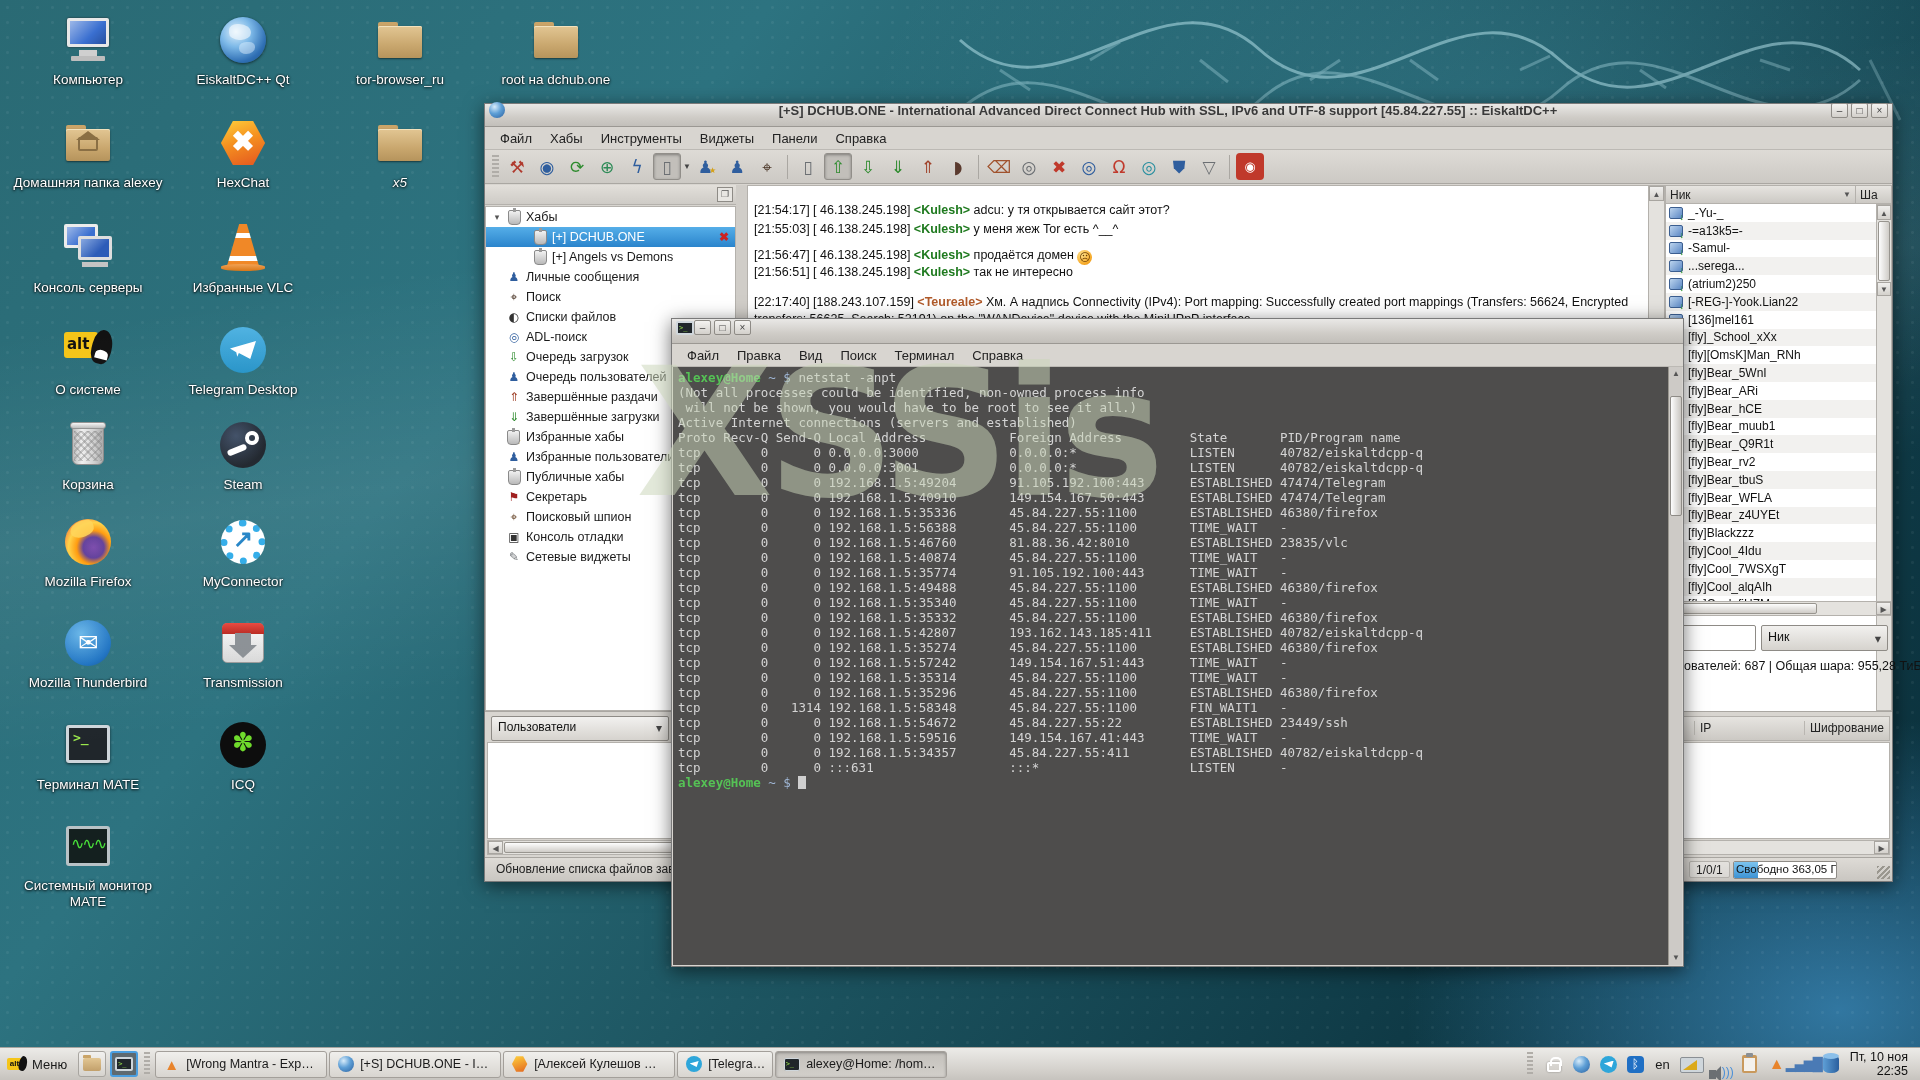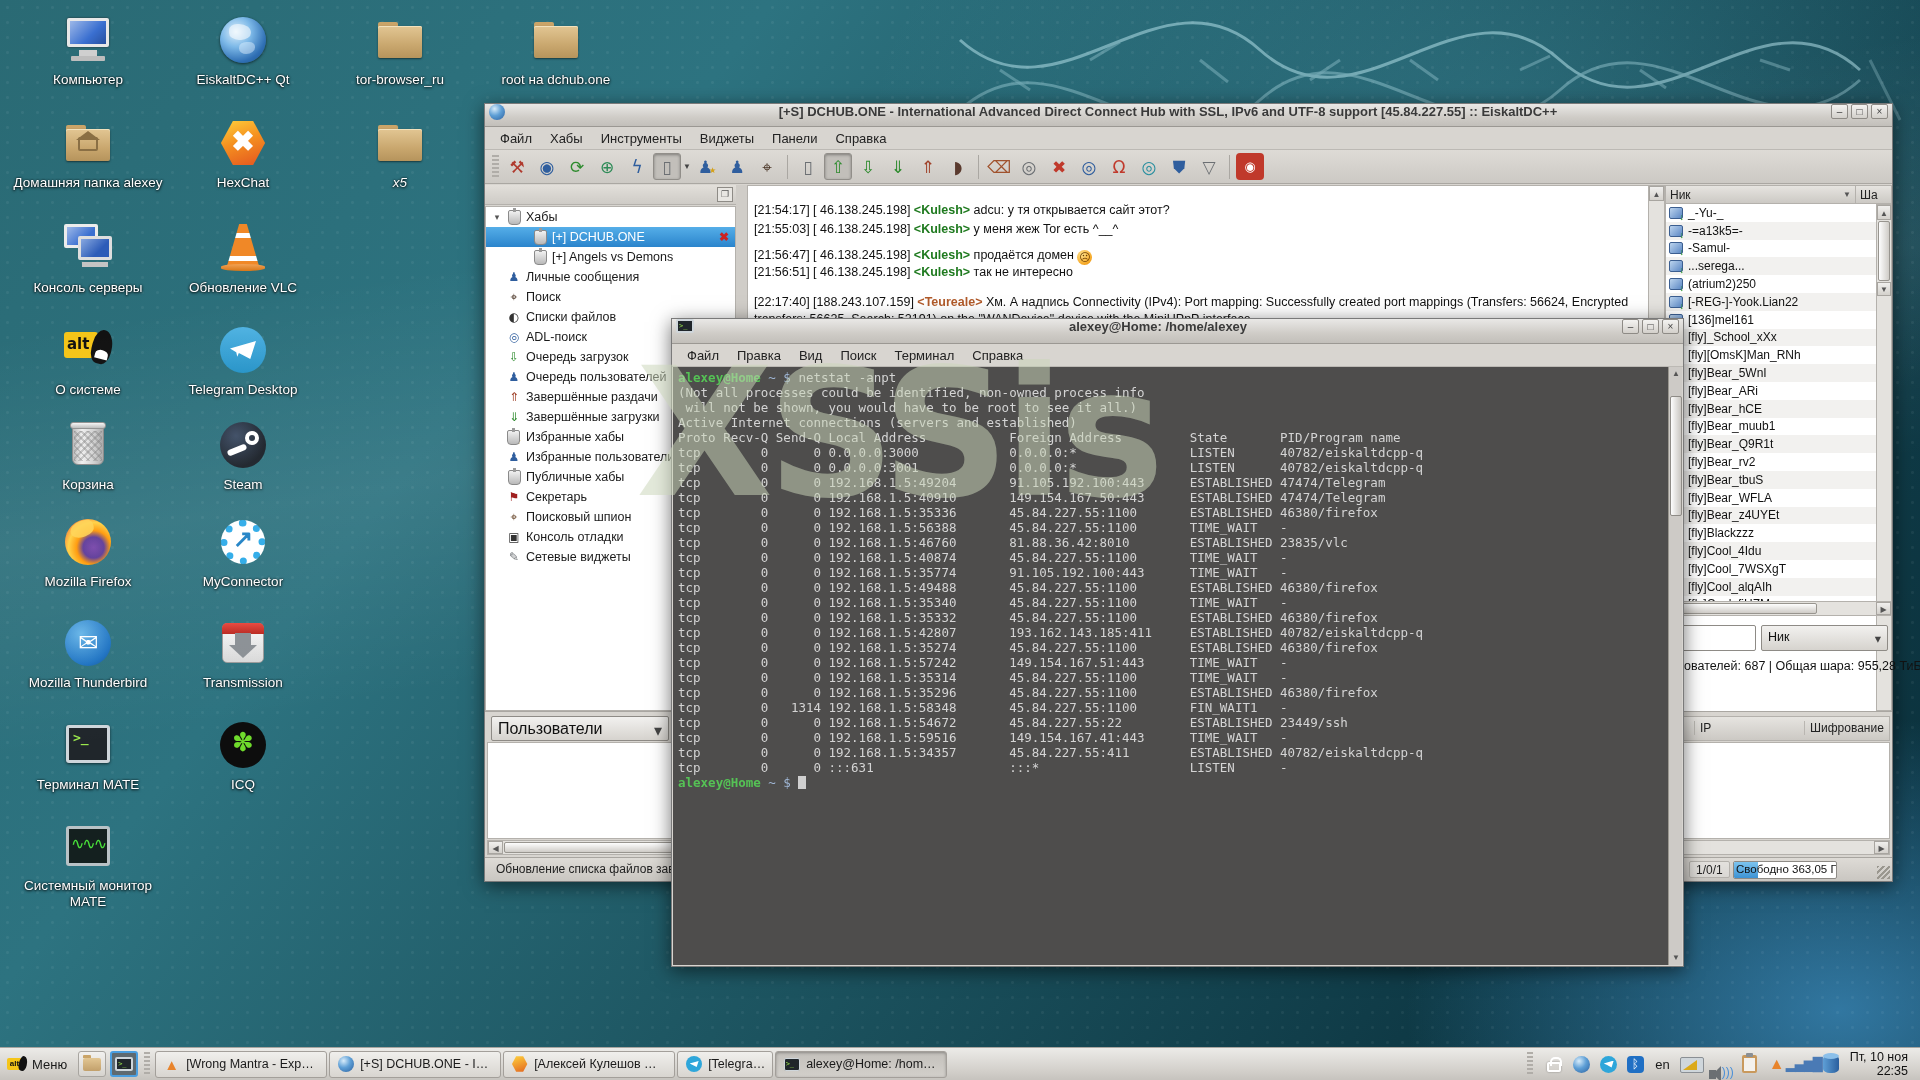--- a/index.html
+++ b/index.html
@@ -92,21 +92,21 @@
   
   .k-icq .s1 { left:3px; top:3px; width:46px; height:46px; border-radius:50%; background:#0d0d0d; }
   .k-icq .s2 { left:0; top:8px; width:52px; text-align:center; font-size:26px; color:#6fdb2c; }
   
   .k-sysmon .s1 { left:4px; top:6px; width:44px; height:40px; background:#14201f; border:3px solid #b9c2c6; border-radius:3px; }
   .k-sysmon .s2 { left:8px; top:14px; width:36px; height:18px; color:#49e03a; font-size:16px; letter-spacing:-2px; font-family:"DejaVu Sans",sans-serif; }
 
   
   .win { position:absolute; background:#d8d5d0; border:1px solid #7a7a7a; box-shadow:0 4px 18px rgba(0,0,0,.55); }
   .titlebar { height:23px; background:linear-gradient(180deg,#e9e8e6,#cfccc7 60%,#c2bfba); border-bottom:1px solid #9b9893;
-      display:flex; align-items:flex-start; padding:0 4px; }
+      display:flex; align-items:flex-end; padding:8px 4px; }
   .titlebar .ttl { flex:1; text-align:center; font-weight:bold; color:#3a3a3a; font-size:13px;
       white-space:nowrap; overflow:hidden; text-overflow:ellipsis; }
   .winbtns { display:flex; gap:3px; }
   .winbtn { width:17px; height:15px; border:1px solid #8e8b86; background:linear-gradient(180deg,#f4f3f1,#d3d0cb);
       font-size:10px; line-height:13px; text-align:center; color:#444; border-radius:2px; cursor:pointer; }
   .menubar { height:23px; background:#d8d5d0; border-bottom:1px solid #bcb9b4; display:flex; align-items:center; padding-left:6px; }
   .menubar span { padding:3px 9px; color:#222; cursor:pointer; }
   .appico16 { width:16px; height:16px; border-radius:50%; background:radial-gradient(circle at 35% 30%,#d8ecfa,#5e9fd6 45%,#2a5f9e); }
 
   
@@ -166,21 +166,21 @@
   .hthumb { position:absolute; left:16px; top:1px; width:60%; height:11px; background:linear-gradient(180deg,#fdfdfd,#cfccc7); border:1px solid #98958f; border-radius:2px; }
   .arr { position:absolute; top:0; width:15px; height:13px; font-size:8px; line-height:13px; text-align:center; color:#555; background:linear-gradient(180deg,#f0efed,#d4d1cc); border:1px solid #a8a5a0; cursor:pointer; }
   #ufilter { position:absolute; left:3px; top:24px; width:88px; height:26px; background:#fff; border:1px solid #8e8b86; border-radius:2px; font-size:12px; padding:4px; color:#333; }
   #ucombo { position:absolute; left:96px; top:24px; right:4px; height:26px; background:linear-gradient(180deg,#f2f1ef,#d6d3ce); border:1px solid #8e8b86; border-radius:2px;
       font-size:12.5px; padding:4px 6px; color:#111; cursor:pointer; }
   #ucombo::after { content:"▾"; position:absolute; right:6px; top:5px; color:#444; }
   #hubstats { position:absolute; left:-16px; top:58px; width:260px; font-size:12.5px; color:#111; white-space:nowrap; }
   
   #dctransfers { position:absolute; left:0; right:0; bottom:24px; height:146px; background:#d8d5d0; border-top:1px solid #aaa7a2; }
   #trcombo { position:absolute; left:6px; top:4px; width:178px; height:25px; background:linear-gradient(180deg,#f2f1ef,#d6d3ce); border:1px solid #8e8b86; border-radius:2px;
-      font-size:16px; padding:3px 6px; color:#111; cursor:pointer; }
+      font-size:12px; padding:3px 6px; color:#111; cursor:pointer; }
   #trcombo::after { content:"▾"; position:absolute; right:6px; top:4px; color:#444; }
   #trheads { position:absolute; left:188px; right:2px; top:4px; height:25px; background:linear-gradient(180deg,#e6e4e0,#ccc9c4); border:1px solid #b4b1ac; }
   #trheads span { position:absolute; top:4px; font-size:12px; color:#222; border-left:1px solid #b9b6b1; padding-left:5px; }
   #trbody { position:absolute; left:2px; right:2px; top:30px; bottom:18px; background:#fff; border:1px solid #b4b1ac; }
   #trhscroll { position:absolute; left:2px; right:2px; bottom:2px; }
   
   #dcstatus { position:absolute; left:0; right:0; bottom:0; height:24px; background:linear-gradient(180deg,#dedbd6,#c9c6c1);
       border-top:1px solid #a8a5a0; font-size:12px; color:#222; }
   #dcstatus .seg { position:absolute; top:3px; height:17px; line-height:16px; padding:0 6px; border:1px solid #b4b1ac; border-radius:2px; background:rgba(255,255,255,.25); white-space:nowrap; }
   #freebar { position:absolute; top:3px; height:18px; width:104px; border:1px solid #8e8b86; background:#fff; border-radius:2px; overflow:hidden; }
@@ -349,21 +349,21 @@
         </div>
     <div class="lbl">Консоль серверы</div>
   </div>
       <div class="dico k-cone" style="left: 168px; top: 222px;">
     <div class="glyphbox">
           <span class="ib s1"></span>
           <span class="ib s2"></span>
           <span class="ib s3"></span>
           <span class="ib s4"></span>
         </div>
-    <div class="lbl">Обновление VLC</div>
+    <div class="lbl">Избранные VLC</div>
   </div>
       <div class="dico k-alt" style="left: 13px; top: 324px;">
     <div class="glyphbox">
           <span class="ib s1"></span>
           <span class="ib s2">alt</span>
           <span class="ib s3"></span>
           <span class="ib s4"></span>
         </div>
     <div class="lbl">О системе</div>
   </div>
@@ -799,21 +799,20 @@
       <div class="fill"></div>
       <div class="flabel">Свободно 363,05 ГиБ</div>
     </div>
     <div id="resizegrip"></div>
   </div>
 </div>
 
 <div class="win" id="termwin">
   <div class="titlebar">
     <div class="miniterm">&gt;_</div>
-    <div class="ttl">alexey@Home: /home/alexey</div>
     <div class="winbtns">
       <div class="winbtn">–</div>
       <div class="winbtn">□</div>
       <div class="winbtn">×</div>
     </div>
   </div>
   <div class="menubar" id="termmenu">
       <span>Файл</span>
       <span>Правка</span>
       <span>Вид</span>

